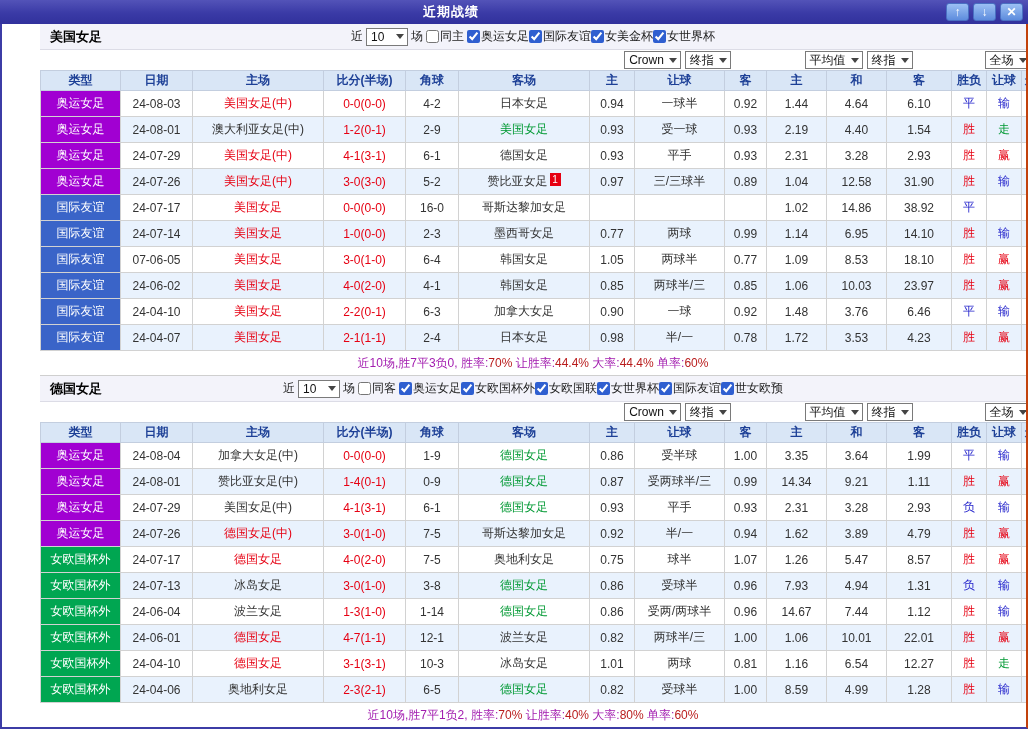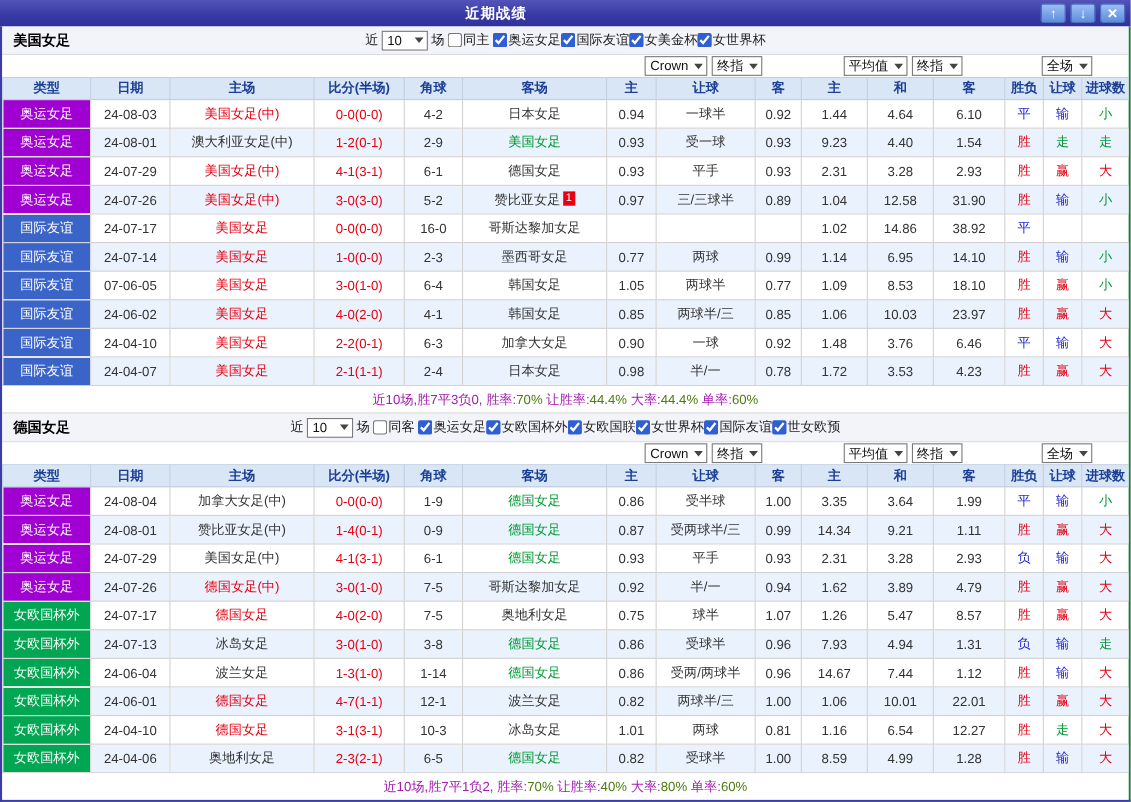--- a/index.html
+++ b/index.html
@@ -14,22 +14,22 @@
   .tb-title { color:#fff; font-weight:bold; font-size:13px; letter-spacing:1px; }
   .tb-radio { display:flex; align-items:flex-start; gap:16px; color:#fff; font-size:12px; cursor:pointer;margin-top:48px; }
   .radio-dot { width:11px; height:11px; border:1px solid #fff; border-radius:50%; display:inline-block; position:relative; }
   .radio-dot.checked::after { content:""; position:absolute; left:2px; top:2px; width:5px; height:5px; background:#fff; border-radius:50%; }
   .tb-buttons { margin-left:auto; display:flex; gap:4px; }
   .tb-btn { width:23px; height:18px; border:1px solid #4a70c2; border-radius:3px;
     background:linear-gradient(180deg,#9cc0f4,#5d8cdd); color:#fff; font-size:12px; font-weight:bold;
     display:flex; align-items:center; justify-content:center; cursor:pointer; line-height:1; }
 
   
-  .content { height:705px; border-left:2px solid #3c3ca6; border-right:2px solid #15803d; border-bottom:2px solid #3c3ca6;
-    overflow:hidden; background:#fff; }
+  .content { height:705px; border-left:2px solid #3c3ca6; border-right:2px solid #c2410c; border-bottom:2px solid #3c3ca6;
+    overflow:hidden; background:#fff;padding-left:38px; }
 
   
   .band-a { height:26px; background:#f3f3fa; border-bottom:1px solid #dcdce6; display:flex; align-items:center;
     position:relative; padding-left:10px; }
   .sec-title { font-size:13px; font-weight:bold; color:#000; }
   .filter { position:absolute; left:50%; transform:translateX(-50%); display:flex; align-items:center; gap:3px;
     font-size:12px; color:#222; white-space:nowrap; }
   .chk { display:inline-flex; align-items:center; cursor:pointer; gap:1px; }
   .chk input { width:13px; height:13px; accent-color:#2f5fd0; margin:0; }
 
@@ -49,21 +49,21 @@
   table.grid td { height:26px; text-align:center; border:1px solid #d2d2d2; padding:0 1px; overflow:hidden; white-space:nowrap; }
   table.grid tbody tr:nth-child(even) { background:#e9f2fd; }
   td.type { color:#fff; }
   .c-r { color:#e60012; } .c-g { color:#009933; } .c-b { color:#2626cc; } .c-k { color:#333; }
   .badge { display:inline-block; min-width:11px; height:13px; line-height:13px; background:#e60012; color:#fff;
     font-size:10px; margin-left:2px; vertical-align:2px; padding:0 1px; }
 
   .summary { height:25px; display:flex; align-items:center; justify-content:center; font-size:12px; background:#fff;
     border-bottom:1px solid #cfcfcf; }
   .summary span { white-space:pre; }
-  .seg-k { color:#a21caf; } .seg-r { color:#4d7c0f; }
+  .seg-k { color:#a21caf; } .seg-r { color:#b91c1c; }
 </style>
 </head>
 <body>
 
 <div class="app">
 
   <div class="titlebar">
     <div class="tb-center">
       <span class="tb-title">近期战绩</span>
       <label class="tb-radio">
@@ -198,21 +198,21 @@
             <tr>
               <td class="type" style="background: rgb(161, 0, 210);"><span>奥运女足</span></td>
               <td><span class="c-k">24-08-01</span></td>
               <td><span class="c-k">澳大利亚女足(中)</span></td>
               <td><span class="c-r">1-2(0-1)</span></td>
               <td><span class="c-k">2-9</span></td>
               <td><span class="c-g">美国女足</span></td>
               <td><span class="c-k">0.93</span></td>
               <td><span class="c-k">受一球</span></td>
               <td><span class="c-k">0.93</span></td>
-              <td><span class="c-k">9.23</span></td>
+              <td><span class="c-k">2.19</span></td>
               <td><span class="c-k">4.40</span></td>
               <td><span class="c-k">1.54</span></td>
               <td><span class="c-r">胜</span></td>
               <td><span class="c-g">走</span></td>
               <td><span class="c-g">走</span></td>
             </tr>
             <tr>
               <td class="type" style="background: rgb(161, 0, 210);"><span>奥运女足</span></td>
               <td><span class="c-k">24-07-29</span></td>
               <td><span class="c-r">美国女足(中)</span></td>

